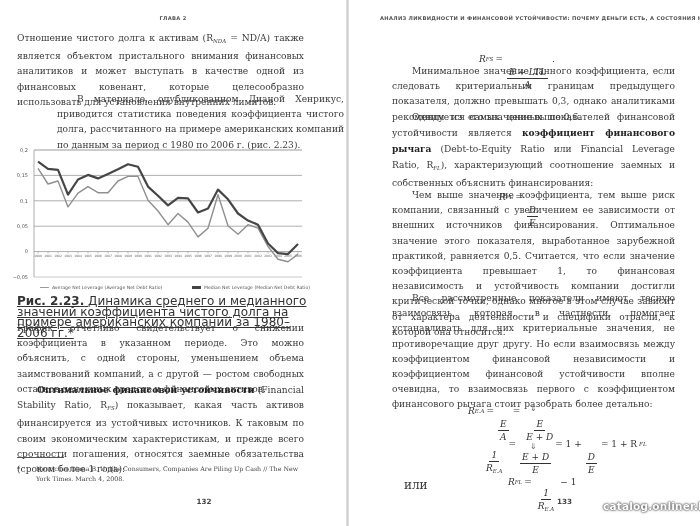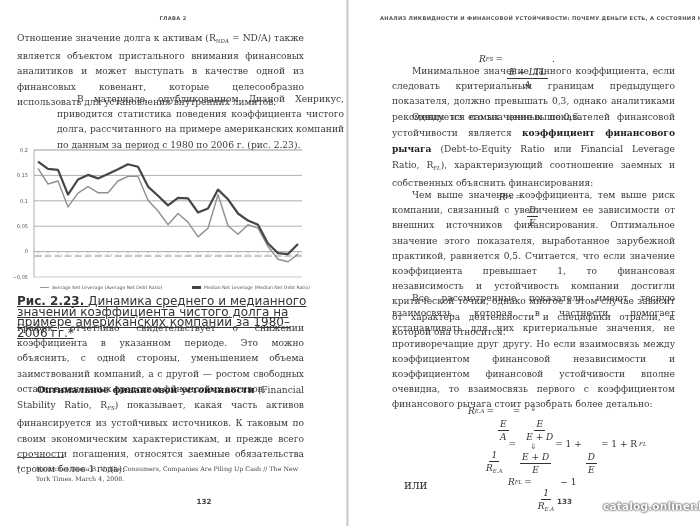--- a/index.html
+++ b/index.html
@@ -52,21 +52,21 @@
 </style>
 </head>
 <body>
 
 <div class="spread">
 
   <div class="page page-left">
     <div class="running-head">ГЛАВА 2</div>
 
     <div class="text" style="top:31px;">
-      <span>Отношение значение долга к активам (R</span><sub>NDA</sub><span> = ND/A) также является объектом пристального внимания финансовых аналитиков и может выступать в качестве одной из финансовых ковенант, которые целесообразно использовать для установления внутренних лимитов.</span>
+      <span>Отношение чистого долга к активам (R</span><sub>NDA</sub><span> = ND/A) также является объектом пристального внимания финансовых аналитиков и может выступать в качестве одной из финансовых ковенант, которые целесообразно использовать для установления внутренних лимитов.</span>
     </div>
     <div class="text indent" style="top:92px;margin-left:40px;">В материале, опубликованном Дианой Хенрикус, приводится статистика поведения коэффициента чистого долга, рассчитанного на примере американских компаний по данным за период с 1980 по 2006 г. (рис. 2.23).</div>
 
     <div class="chart">
       <svg id="chart-svg" width="310" height="160" viewBox="0 0 310 160">
           <line x1="34" y1="12" x2="34" y2="139" stroke="#999" stroke-width="0.8"></line>
           <line x1="34" y1="12" x2="302" y2="12" stroke="#9a9a9a" stroke-width="1"></line>
           <text x="28" y="13.8" text-anchor="end" font-size="5" fill="#555" font-family="DejaVu Sans, sans-serif">0,2</text>
           <line x1="34" y1="37.39999999999999" x2="302" y2="37.39999999999999" stroke="#9a9a9a" stroke-width="0.8"></line>
           <text x="28" y="39.19999999999999" text-anchor="end" font-size="5" fill="#555" font-family="DejaVu Sans, sans-serif">0,15</text>

